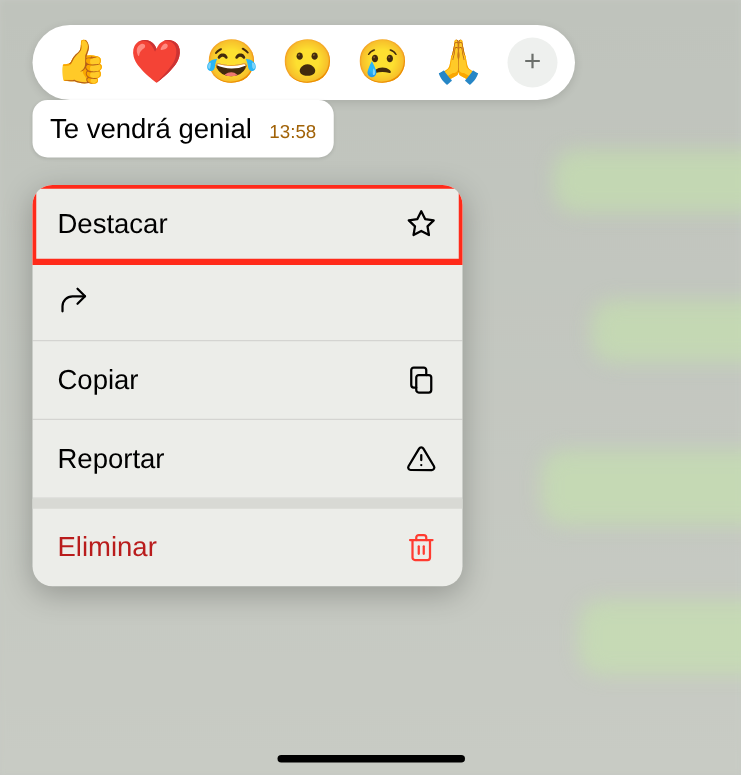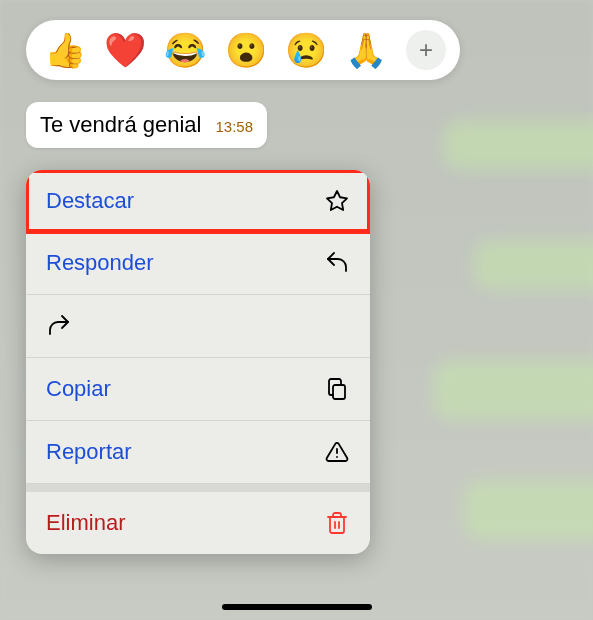--- a/index.html
+++ b/index.html
@@ -54,21 +54,20 @@
       border-radius: 50%;
       background: #eef0ee;
       display: flex;
       align-items: center;
       justify-content: center;
       font-size: 24px;
       color: #6b6f6b;
       cursor: pointer;
     }
     .message-bubble {
-      margin-top: 22px;
       background: #ffffff;
       border-radius: 12px;
       display: inline-flex;
       align-items: baseline;
       padding: 10px 14px;
       box-shadow: 0 1px 3px rgba(0,0,0,0.1);
       position: relative;
     }
     .message-text {
       font-size: 22px;
@@ -86,21 +85,21 @@
       border-radius: 16px;
       box-shadow: 0 6px 24px rgba(0,0,0,0.25);
       overflow: hidden;
     }
     .menu-item {
       display: flex;
       align-items: center;
       justify-content: space-between;
       padding: 18px 20px;
       font-size: 22px;
-      color: #1d4ed8;
+      color: #000000;
       border-bottom: 1px solid rgba(0,0,0,0.1);
       cursor: pointer;
     }
     .menu-item:last-child {
       border-bottom: none;
     }
     .menu-item.highlighted {
       border: 5px solid #ff2a1a;
       margin: -2px;
       position: relative;
@@ -175,29 +174,20 @@
 
     <div class="menu-item highlighted">
       <span>Destacar</span>
       <span class="icon">
         <svg viewBox="0 0 24 24">
             <polygon points="12 2 15.09 8.26 22 9.27 17 14.14 18.18 21.02 12 17.77 5.82 21.02 7 14.14 2 9.27 8.91 8.26 12 2"></polygon>
           </svg>
       </span>
     </div>
 
-    <div class="menu-item">
-      <span>Responder</span>
-      <span class="icon">
-        <svg viewBox="0 0 24 24">
-            <path d="M9 14 3 8l6-6"></path>
-            <path d="M3 8h10a8 8 0 0 1 8 8v4"></path>
-          </svg>
-      </span>
-    </div>
 
     <div class="menu-item">
       <span class="icon">
         <svg viewBox="0 0 24 24">
             <path d="M15 14l6-6-6-6"></path>
             <path d="M21 8H11a8 8 0 0 0-8 8v4"></path>
           </svg>
       </span>
     </div>
 

